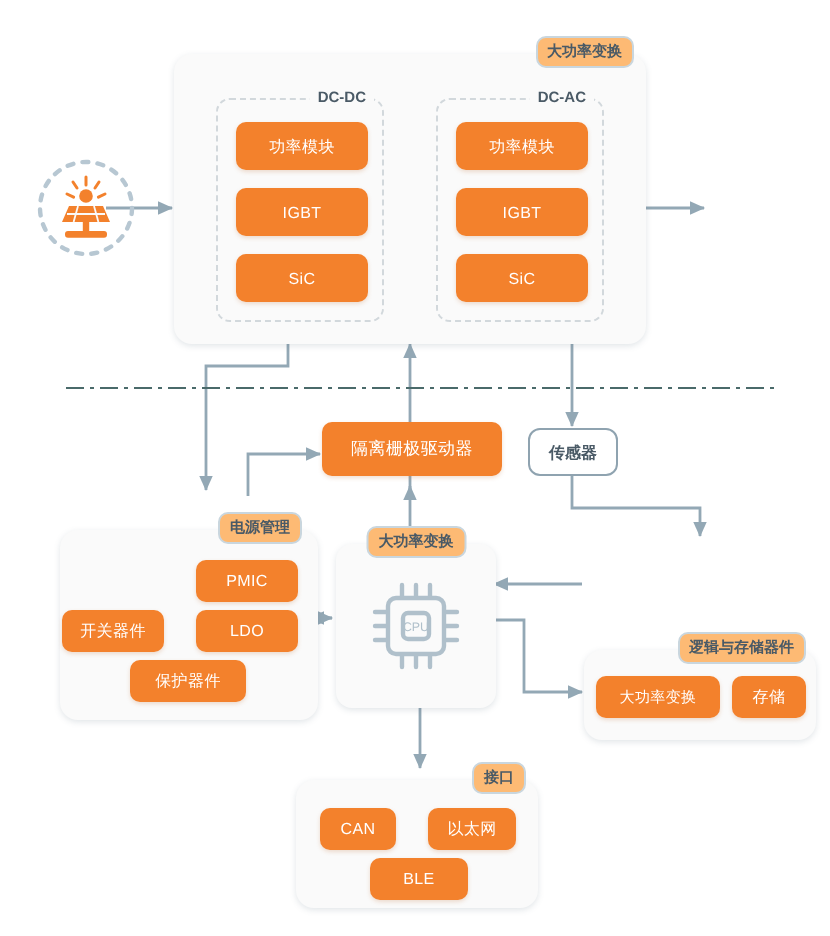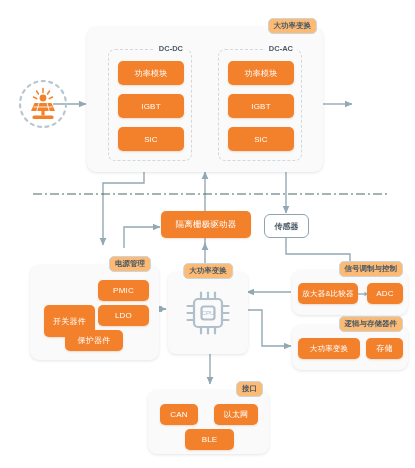--- a/index.html
+++ b/index.html
@@ -182,21 +182,21 @@
   </div>
 
 
   <div class="abs chip lg" style="left:161px;top:211px;width:90px;height:27px;">隔离栅极驱动器</div>
 
   <div class="abs hollow" style="left:264px;top:214px;width:45px;height:24px;">传感器</div>
 
   <div class="abs panel" style="left:30px;top:265px;width:129px;height:95px;">
     <div class="cap" style="right:8px;top:-9px;">电源管理</div>
     <div class="abs chip" style="left:68px;top:15px;width:51px;height:21px;">PMIC</div>
-    <div class="abs chip" style="left:14px;top:40px;width:51px;height:32px;text-align:right;">开关器件</div>
+    <div class="abs chip" style="left:1px;top:40px;width:51px;height:21px;text-align:right;">开关器件</div>
     <div class="abs chip" style="left:35px;top:65px;width:58px;height:21px;">保护器件</div>
     <div class="abs chip" style="left:68px;top:40px;width:51px;height:21px;">LDO</div>
   </div>
 
   <div class="abs cpucard" style="left:168px;top:272px;width:80px;height:82px;">
     <div class="cap" style="left:50%;transform:translateX(-50%);top:-9px;">大功率变换</div>
     <svg width="52" height="52" viewBox="0 0 52 52">
       <g stroke="#b0c0cb" stroke-width="2.2" fill="none" stroke-linecap="round">
         <rect x="12" y="12" width="28" height="28" rx="4"></rect>
         <rect x="19.5" y="19.5" width="13" height="13" rx="2.5"></rect>
@@ -210,29 +210,20 @@
         <line x1="5.5" y1="26" x2="11" y2="26"></line>
         <line x1="5.5" y1="33" x2="11" y2="33"></line>
         <line x1="41" y1="19" x2="46.5" y2="19"></line>
         <line x1="41" y1="26" x2="46.5" y2="26"></line>
         <line x1="41" y1="33" x2="46.5" y2="33"></line>
       </g>
       <text x="26" y="28.4" text-anchor="middle" fill="#b0c0cb" font-size="6.2" font-family="Liberation Sans, sans-serif">CPU</text>
     </svg>
   </div>
 
-  <div class="abs panel" style="left:292px;top:270px;width:116px;height:45px;">
-    <div class="cap" style="right:5px;top:-9px;">信号调制与控制</div>
-    <div class="abs chip" style="left:6px;top:13px;width:60px;height:21px;font-size:7.5px;">放大器&amp;比较器</div>
-    <div class="abs chip" style="left:75px;top:13px;width:36px;height:21px;">ADC</div>
-    <svg class="abs" style="left:66px;top:20px;" width="11" height="8" viewBox="0 0 11 8">
-      <line x1="0" y1="4" x2="7" y2="4" stroke="#93a8b5" stroke-width="1.3"></line>
-      <path d="M6.5,1.7 L10.2,4 L6.5,6.3 z" fill="#93a8b5"></path>
-    </svg>
-  </div>
 
   <div class="abs panel" style="left:292px;top:325px;width:116px;height:45px;">
     <div class="cap" style="right:5px;top:-9px;">逻辑与存储器件</div>
     <div class="abs chip" style="left:6px;top:13px;width:62px;height:21px;font-size:7.5px;">大功率变换</div>
     <div class="abs chip" style="left:74px;top:13px;width:37px;height:21px;">存储</div>
   </div>
 
   <div class="abs panel" style="left:148px;top:390px;width:121px;height:64px;">
     <div class="cap" style="right:6px;top:-9px;">接口</div>
     <div class="abs chip" style="left:12px;top:14px;width:38px;height:21px;">CAN</div>

